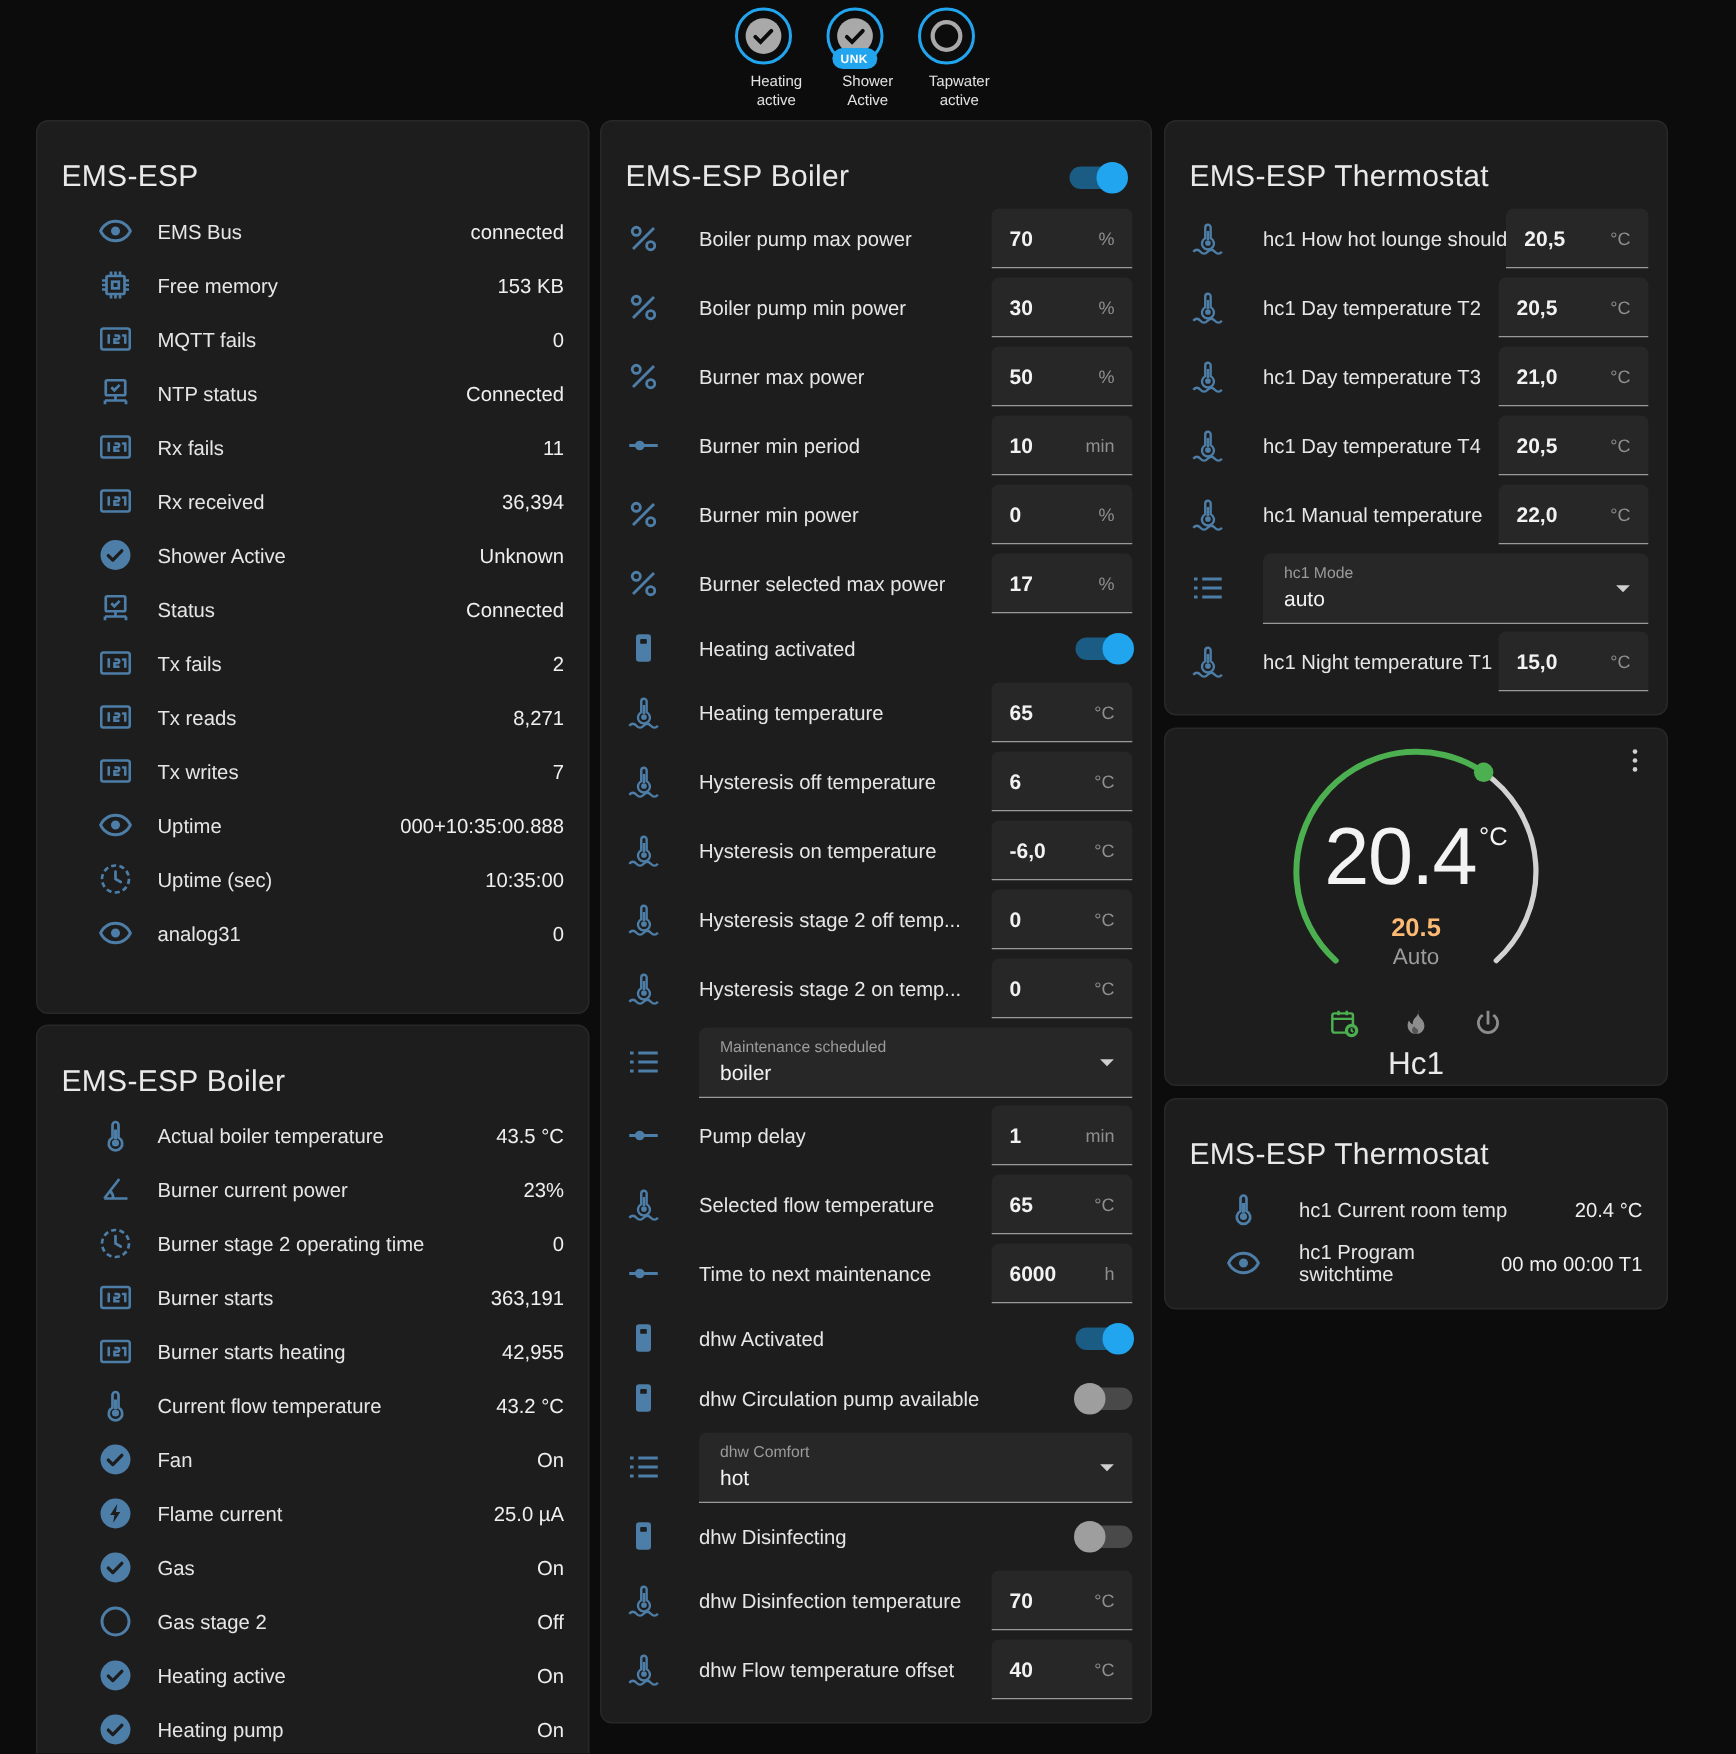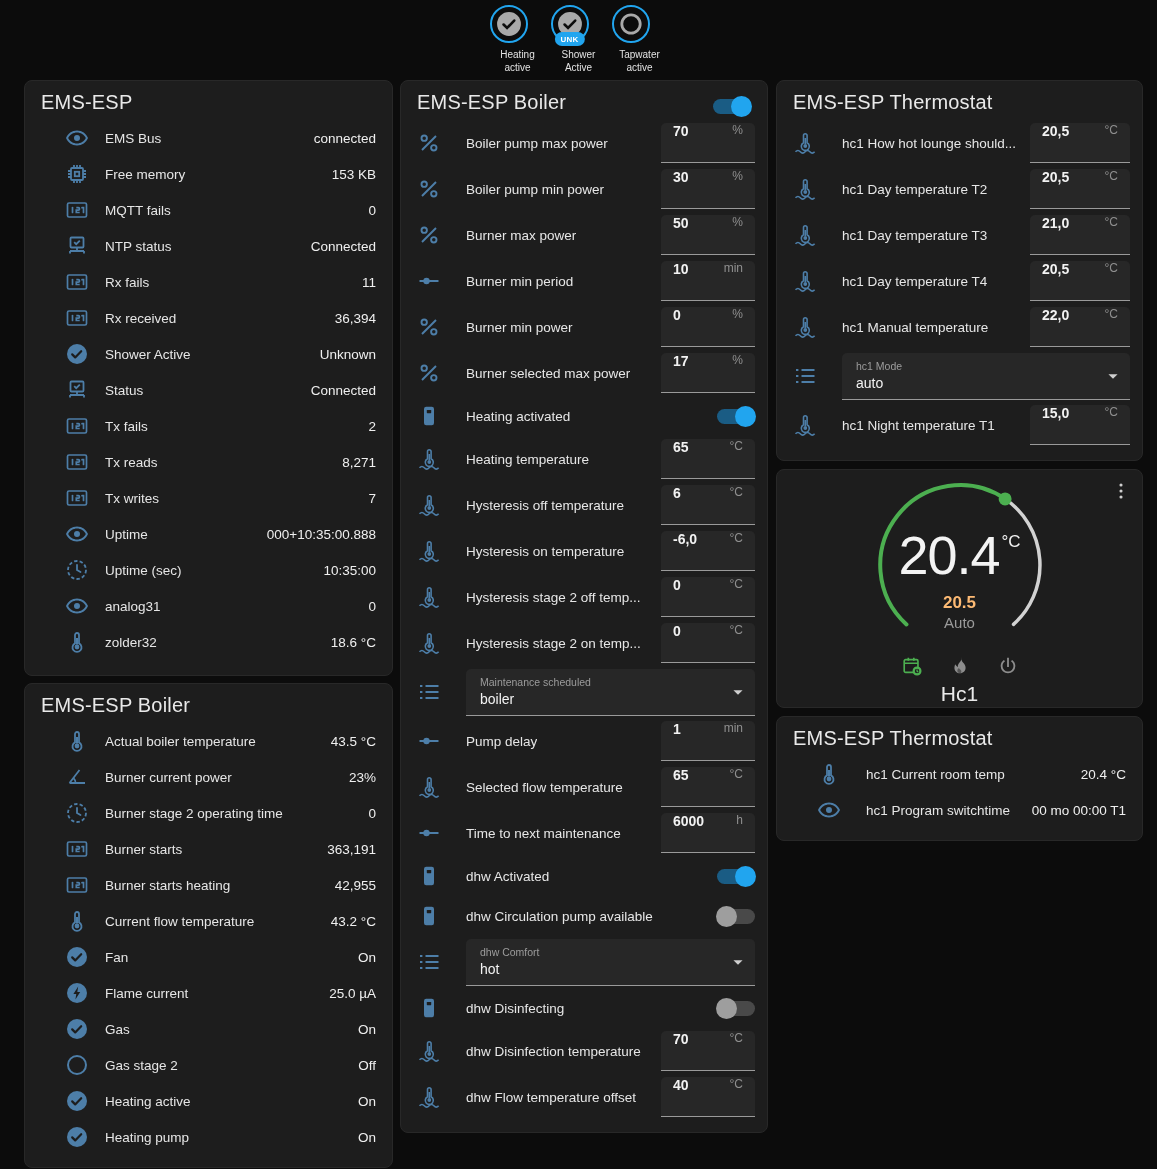--- a/index.html
+++ b/index.html
@@ -22,43 +22,43 @@
   .badge-icon svg{width:100%;height:100%;display:block}
   .unk{position:absolute;bottom:-5px;left:50%;transform:translateX(-50%);
        background:var(--accent);color:#fff;font-size:8px;font-weight:700;
        padding:2.5px 6px;border-radius:9px;letter-spacing:.3px}
   .badge-label{margin-top:5px;font-size:10px;line-height:1.3;color:#e2e2e2;text-align:center}
 
   
   .col{position:absolute;top:80px;display:flex;flex-direction:column}
   .col-left{left:24px;width:369px;gap:7px}
   .col-mid{left:400px;width:368px}
-  .col-right{left:776px;width:367px;gap:8px}
+  .col-right{left:776px;width:336px;gap:8px}
   .card{background:var(--card-bg);border:1px solid #282828;border-radius:8px;padding-bottom:12px}
-  .card-head{display:flex;align-items:flex-end;padding:10px 16px 6px}
+  .card-head{display:flex;align-items:center;padding:26px 16px 6px}
   .card-title{flex:1;font-size:20px;font-weight:400;letter-spacing:.2px;color:#e9e9e9;margin:0}
   .card-system{height:596px}
   .dial-card{height:239px;position:relative;padding-bottom:0}
 
   
   .row{display:flex;align-items:center;padding:0 12px 0 16px}
   .row .icon{width:24px;height:24px;flex:none;color:var(--icon)}
   .row .icon svg{width:100%;height:100%;display:block}
   .row.text{height:36px}
   .row.text .icon{margin-left:24px;margin-right:16px}
   .row.text .label{font-size:13.5px;color:#e6e6e6}
   .row.text .value{margin-left:auto;font-size:13.5px;color:#efefef;padding-right:4px;white-space:nowrap}
   .ctl .row .icon{margin-right:25px}
   .row.input{height:46px}
   .row.input .label,.row.toggle .label{font-size:13.5px;color:#e6e6e6;white-space:nowrap;overflow:hidden}
   .row.toggle{height:40px}
   .row.select{height:52px}
   .numbox{margin-left:auto;width:94px;height:40px;background:var(--input-bg);
           border-radius:5px 5px 0 0;border-bottom:1px solid var(--underline);
-          display:flex;padding:0 12px;cursor:text}
+          display:flex;align-items:center;padding:0 12px;cursor:text}
   .wide .numbox{width:100px}
   .numbox .val{font-size:14px;font-weight:600;color:#f2f2f2;white-space:nowrap}
   .numbox .unit{margin-left:auto;font-size:12px;color:#8f8f8f}
   .selbox{flex:1;background:var(--input-bg);border-radius:5px 5px 0 0;
           border-bottom:1px solid var(--underline);min-height:46px;
           padding:7px 34px 8px 14px;position:relative;cursor:pointer}
   .sel-label{font-size:10.5px;color:#9c9c9c}
   .sel-value{font-size:14px;font-weight:500;color:#f2f2f2;margin-top:3px}
   .chev{position:absolute;right:6px;top:50%;transform:translateY(-50%);width:22px;height:22px;color:#cfcfcf}
   .chev svg{width:100%;height:100%}
@@ -280,31 +280,20 @@
           <span class="value">10:35:00</span>
         </div>
         <div class="row text">
           <span class="icon">
             <svg viewBox="0 0 24 24">
               <path fill="currentColor" d="M12,9A3,3 0 0,1 15,12A3,3 0 0,1 12,15A3,3 0 0,1 9,12A3,3 0 0,1 12,9M12,4.5C17,4.5 21.27,7.61 23,12C21.27,16.39 17,19.5 12,19.5C7,19.5 2.73,16.39 1,12C2.73,7.61 7,4.5 12,4.5M3.18,12C4.83,15.36 8.24,17.5 12,17.5C15.76,17.5 19.17,15.36 20.82,12C19.17,8.64 15.76,6.5 12,6.5C8.24,6.5 4.83,8.64 3.18,12Z"></path>
             </svg>
           </span>
           <span class="label">analog31</span>
           <span class="value">0</span>
-        </div>
-        <div class="row text">
-          <span class="icon">
-            <svg viewBox="0 0 24 24" fill="none" stroke="currentColor" stroke-width="1.8">
-              <path d="M10 13.4V5a2 2 0 1 1 4 0v8.4a4.5 4.5 0 1 1-4 0Z"></path>
-              <circle cx="12" cy="17" r="2.4" fill="currentColor" stroke="none"></circle>
-              <path d="M12 14.5V8" stroke-width="2"></path>
-            </svg>
-          </span>
-          <span class="label">zolder32</span>
-          <span class="value">18.6 °C</span>
         </div>
       </div>
   </section>
   <section class="card">
     <div class="card-head">
       <h2 class="card-title">EMS-ESP Boiler</h2>
     </div>
     <div>
         <div class="row text">
           <span class="icon">

